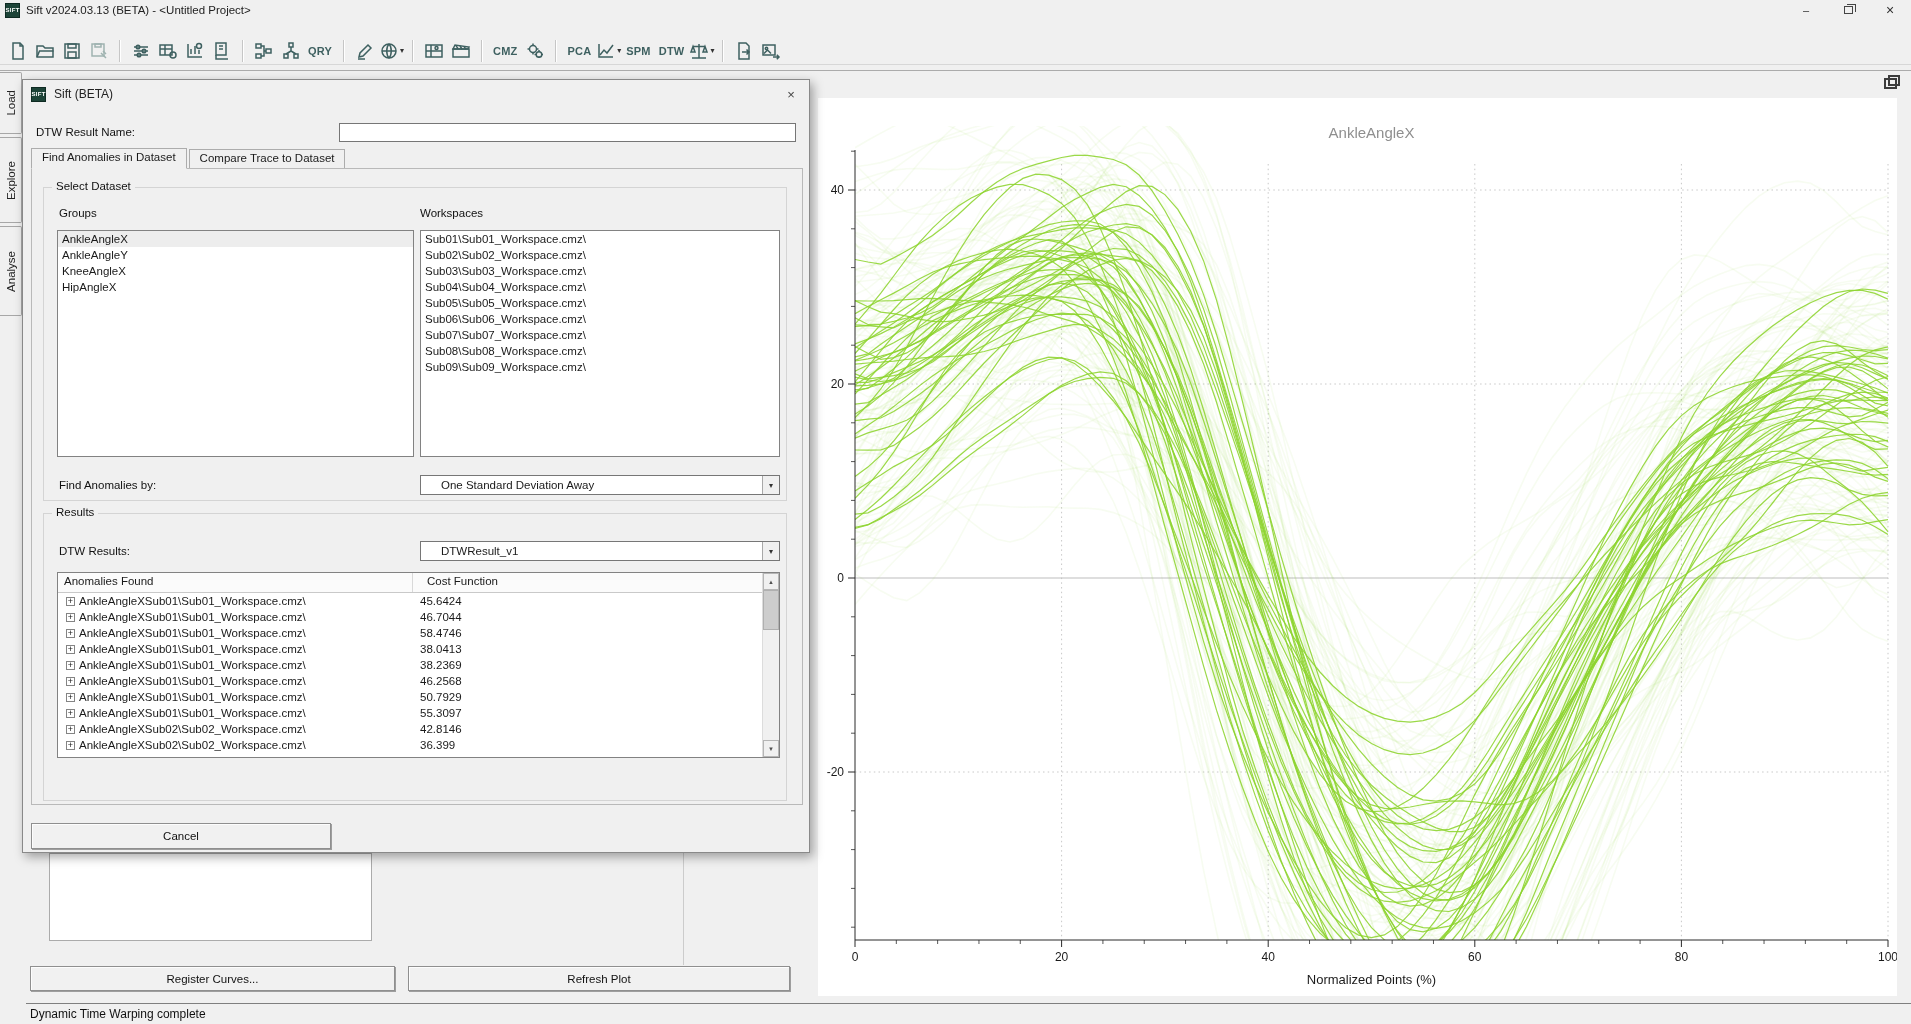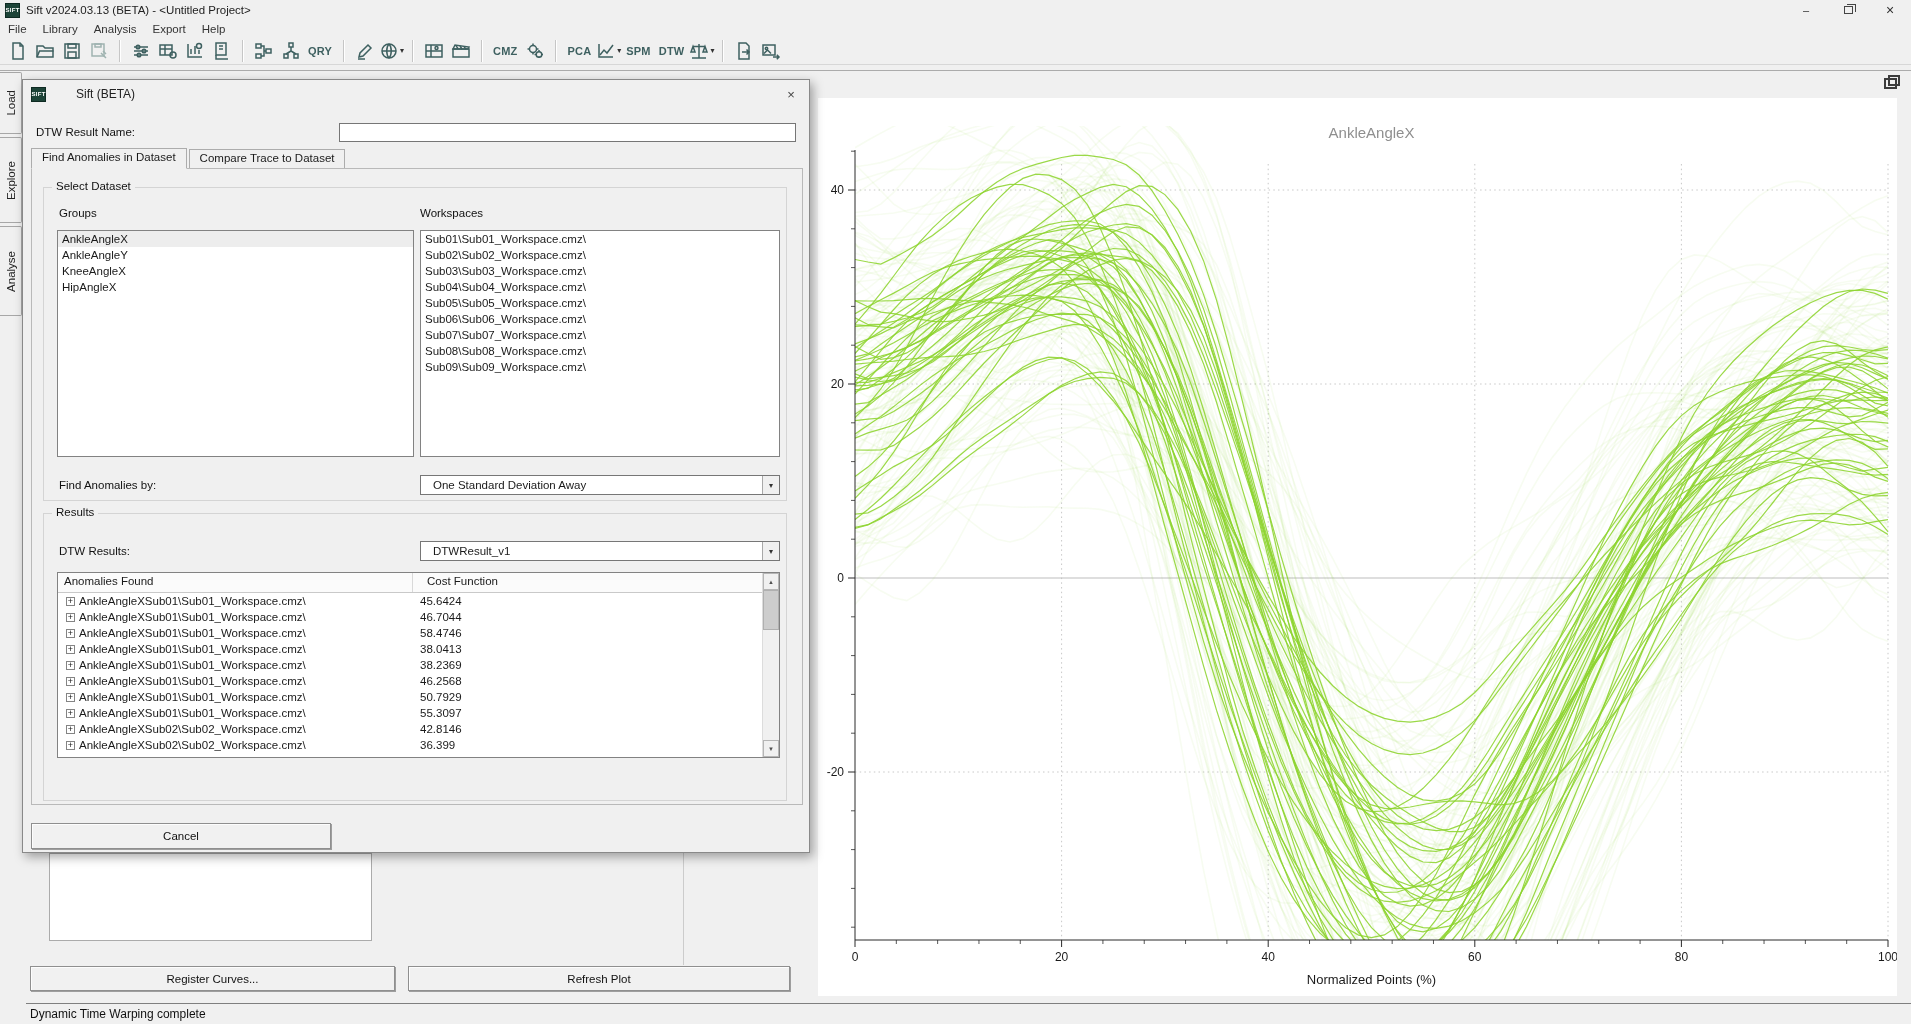--- a/index.html
+++ b/index.html
@@ -50,41 +50,41 @@
                  font-size:11.5px; color:#111; display:flex; align-items:center; justify-content:center; }
   .btn-register { left:30px; top:966px; width:365px; height:25px; }
   .btn-refresh { left:408px; top:966px; width:382px; height:25px; }
   .statusbar { left:0; top:1003px; width:1911px; height:21px; border-top:1px solid #7f7f7f; background:#f0f0f0;
                font-size:12px; display:flex; align-items:center; padding-left:4px; color:#111;margin-left:26px; }
 
   
   .dialog { left:22px; top:79px; width:788px; height:774px; background:#f0f0f0; border:1px solid #898989;
             box-shadow:3px 4px 10px rgba(0,0,0,.35); z-index:10; }
   .dlg-titlebar { position:absolute; left:0; top:0; width:100%; height:28px; display:flex; align-items:center; }
-  .dlg-title { font-size:12px; color:#222; margin-left:24px; }
+  .dlg-title { font-size:12px; color:#222; margin-left:2px; }
   .dlg-close { position:absolute; right:6px; top:4px; width:24px; height:20px; display:flex; align-items:center; justify-content:center;
                font-size:13px; color:#444; }
   .dlg-label { font-size:11.5px; color:#111; }
   .text-input { background:#fff; border:1px solid #767676; font-size:11.5px; padding:1px 3px; }
 
   .tabstrip { position:absolute; left:8px; top:68px; display:flex; align-items:flex-end; height:21px; }
   .tab { height:20px; border:1px solid #acacac; background:#f0f0f0; font-size:11.5px; padding:2px 10px 0;
          margin-right:2px; border-bottom:none; }
   .tab.active { height:21px; border-bottom:1px solid #f0f0f0; position:relative; z-index:2; }
   .tabpanel { position:absolute; left:8px; top:88px; width:772px; height:637px; border:1px solid #b9b9b9; background:#f0f0f0; }
 
   .groupbox { position:absolute; border:1px solid #d4d4d4; }
   .groupbox legend, .gb-legend { position:absolute; top:-8px; left:8px; background:#f0f0f0; font-size:11.5px; padding:0 4px; color:#111; }
 
   .listbox { position:absolute; background:#fff; border:1px solid #828282; overflow:hidden; }
   .list-item { height:16px; line-height:16px; font-size:11.5px; padding-left:4px; white-space:nowrap; }
   .list-item.selected { background:#ededed; }
 
   .combo { position:absolute; background:#fff; border:1px solid #767676; height:20px; display:flex; align-items:center; }
-  .combo .val { flex:1; font-size:11.5px; padding-left:12px; white-space:nowrap; overflow:hidden; }
+  .combo .val { flex:1; font-size:11.5px; padding-left:20px; white-space:nowrap; overflow:hidden; }
   .combo .arrow-btn { width:17px; height:100%; border-left:1px solid #a8a8a8; background:#f0f0f0;
                       display:flex; align-items:center; justify-content:center; font-size:8px; color:#333; }
 
   .dtw-table { position:absolute; background:#fff; border:1px solid #828282; }
   .tbl-header { display:flex; height:20px; border-bottom:1px solid #c9c9c9; background:#fbfbfb;gap:8px; }
   .tbl-header .hcell { font-size:11.5px; padding:2px 0 0 6px; border-right:1px solid #d9d9d9; }
   .hcell.c1 { width:355px; } .hcell.c2 { flex:1; }
   .tbl-row { display:flex; height:16px; line-height:16px; font-size:11.5px; }
   .tbl-row .name { width:355px; display:flex; align-items:center; white-space:nowrap; overflow:hidden; }
   .tbl-row .cost { flex:1; padding-left:7px; }
@@ -112,27 +112,20 @@
         </div>
       <div class="win-btn">
           <span class="restore-glyph"></span>
         </div>
       <div class="win-btn">
           <span style="font-size:14px;">×</span>
         </div>
     </div>
   </div>
 
-  <div class="abs menubar" id="menu-bar">
-      <div class="menu-item">File</div>
-      <div class="menu-item">Library</div>
-      <div class="menu-item">Analysis</div>
-      <div class="menu-item">Export</div>
-      <div class="menu-item">Help</div>
-    </div>
 
   <div class="abs toolbar">
     <div class="tb-group">
       <div class="tb-btn">
           <svg width="20" height="20" viewBox="0 0 20 20">
             <path d="M5 2h7l3 3v13H5z"></path>
             <path d="M12 2v3h3"></path>
           </svg>
         </div>
       <div class="tb-btn">

